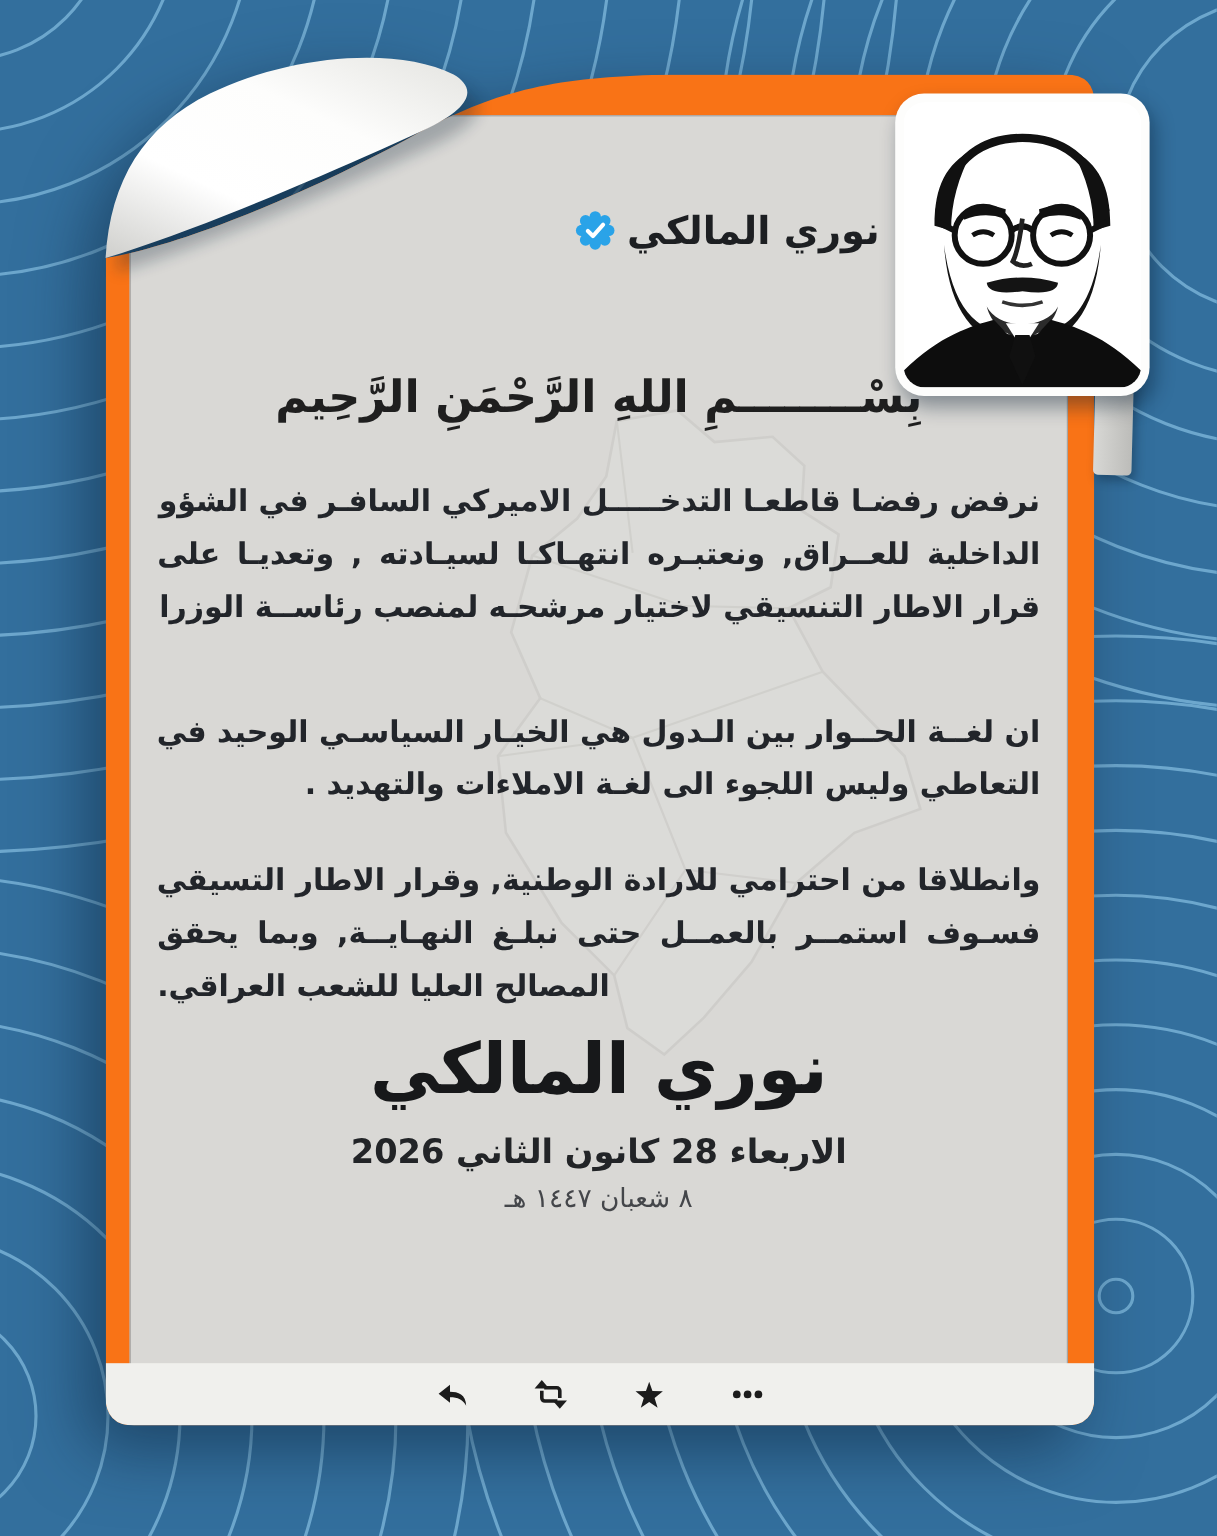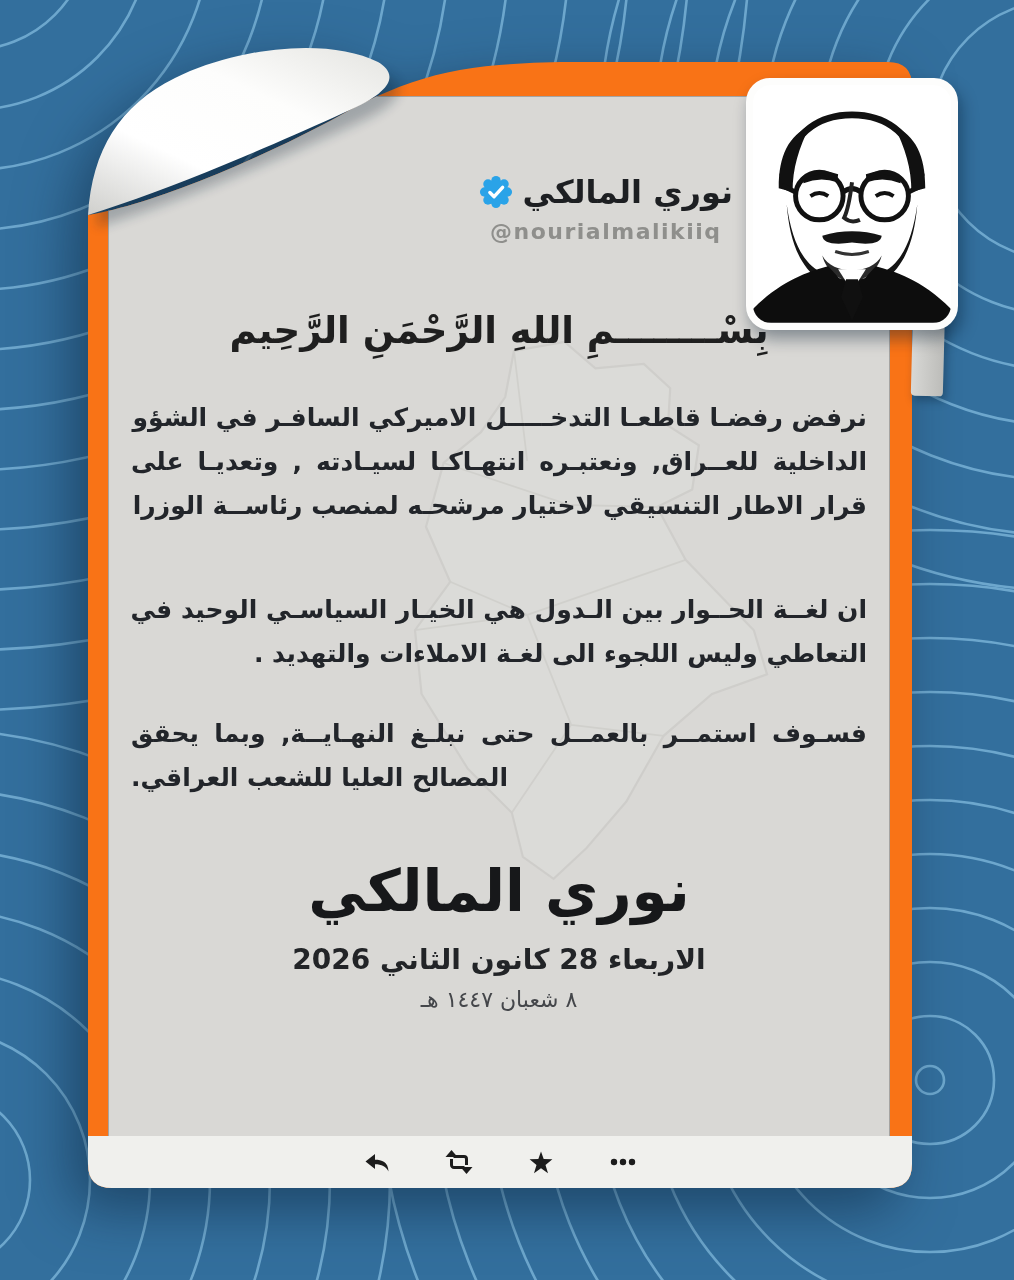--- a/index.html
+++ b/index.html
@@ -149,37 +149,37 @@
                 <circle cx="6" cy="18" r="5"></circle>
                   <circle cx="9.5" cy="9.5" r="5"></circle>
                 <circle cx="18" cy="6" r="5"></circle>
                   <circle cx="26.5" cy="9.5" r="5"></circle>
                 <circle cx="18" cy="18" r="13"></circle>
               </g>
               <path d="M11.5 18.5 L16 23 L25 13" fill="none" stroke="#ffffff" stroke-width="3.6" stroke-linecap="round" stroke-linejoin="round"></path>
             </svg>
             <div class="name">نوري المالكي</div>
           </div>
-          <div class="handle">@nourialmalikiiq</div>
         </div>
 
         <div class="bismillah">بِسْــــــــمِ اللهِ الرَّحْمَنِ الرَّحِيم</div>
 
         <div class="para p1">
           <div class="line stretch">نرفض رفضـا قاطعـا التدخـــــل الاميركي السافـر في الشؤون</div>
           <div class="line stretch">الداخلية للعــراق, ونعتبـره انتهـاكـا لسيـادته , وتعديـا على</div>
           <div class="line stretch">قرار الاطار التنسيقي لاختيار مرشحـه لمنصب رئاســة الوزراء.</div>
         </div>
 
         <div class="para p2">
           <div class="line stretch">ان لغــة الحــوار بين الـدول هي الخيـار السياسـي الوحيد في</div>
           <div class="line end-right">التعاطي وليس اللجوء الى لغـة الاملاءات والتهديد .</div>
         </div>
 
         <div class="para p3">
+          <div class="line stretch">وانطلاقا من احترامي للارادة الوطنية, وقرار الاطار التسيقي</div>
           <div class="line stretch">فسـوف استمــر بالعمــل حتى نبلـغ النهـايــة, وبما يحقق</div>
           <div class="line end-left">المصالح العليا للشعب العراقي.</div>
         </div>
 
         <div class="signature">نوري المالكي</div>
         <div class="date">الاربعاء 28 كانون الثاني 2026</div>
         <div class="hijri">٨ شعبان ١٤٤٧ هـ</div>
       </div>
 
       <div class="strip">

